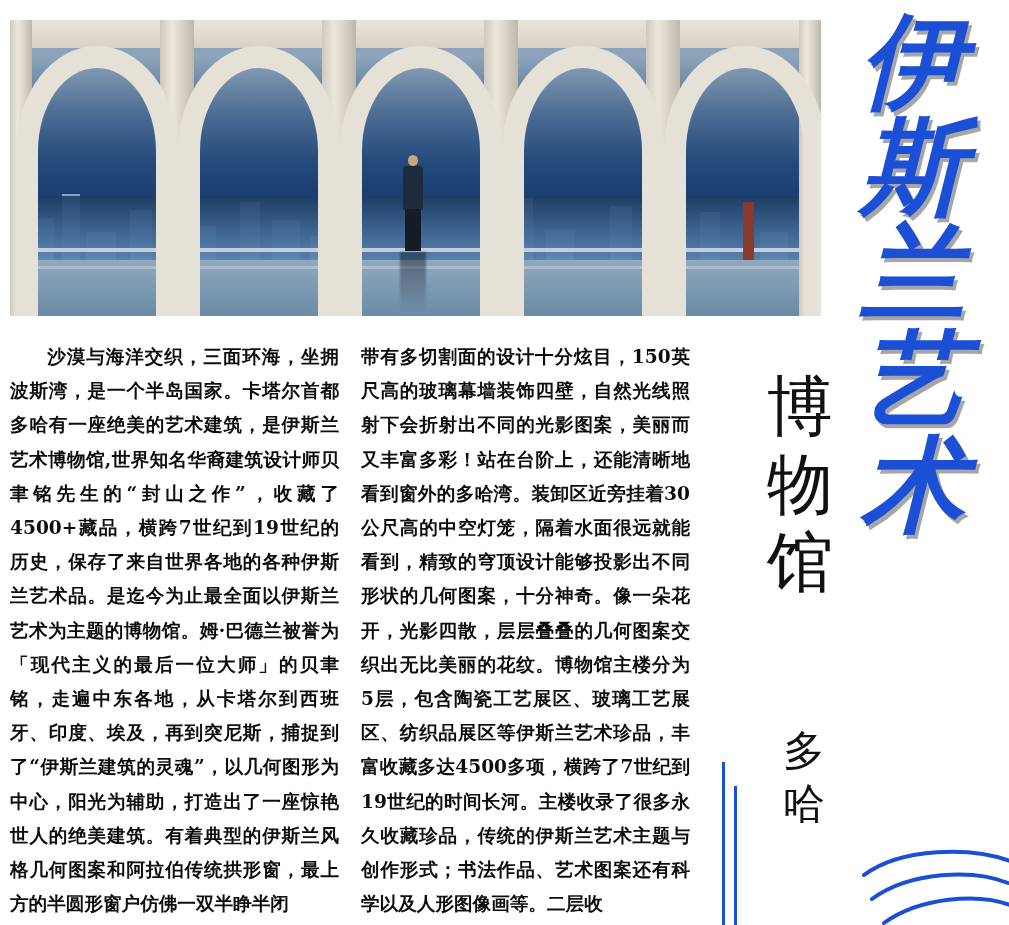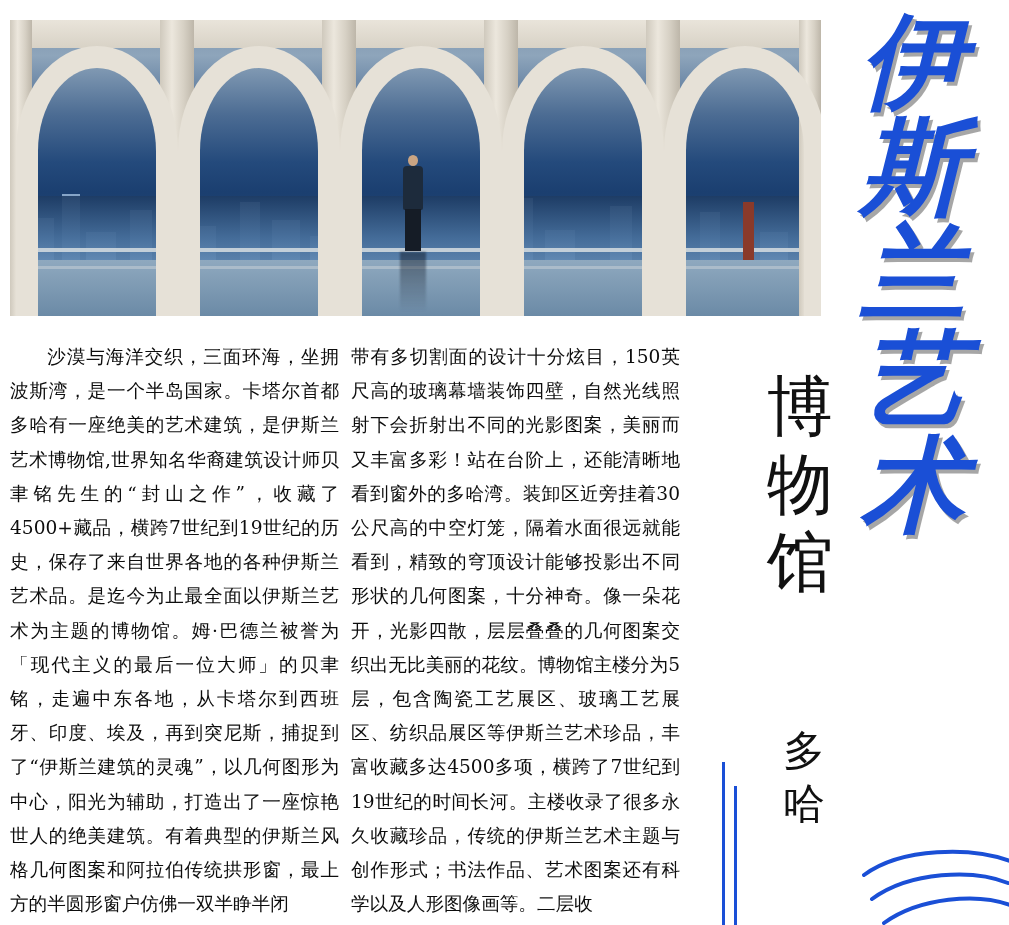--- a/index.html
+++ b/index.html
@@ -212,21 +212,22 @@
   }
 
   
   .columns {
     position: absolute;
     left: 10px;
     top: 340px;
     width: 680px;
     height: 585px;
     display: flex;
-    gap: 12px;
+    gap: 22px;
+    font-weight: bold;
   }
   .col {
     width: 329px;
     font-family: "DejaVu Serif", serif;
     font-size: 18.6px;
     line-height: 34.2px;
     color: #0d0d0d;
     text-align: justify;
     text-justify: inter-ideograph;
     overflow: hidden;

